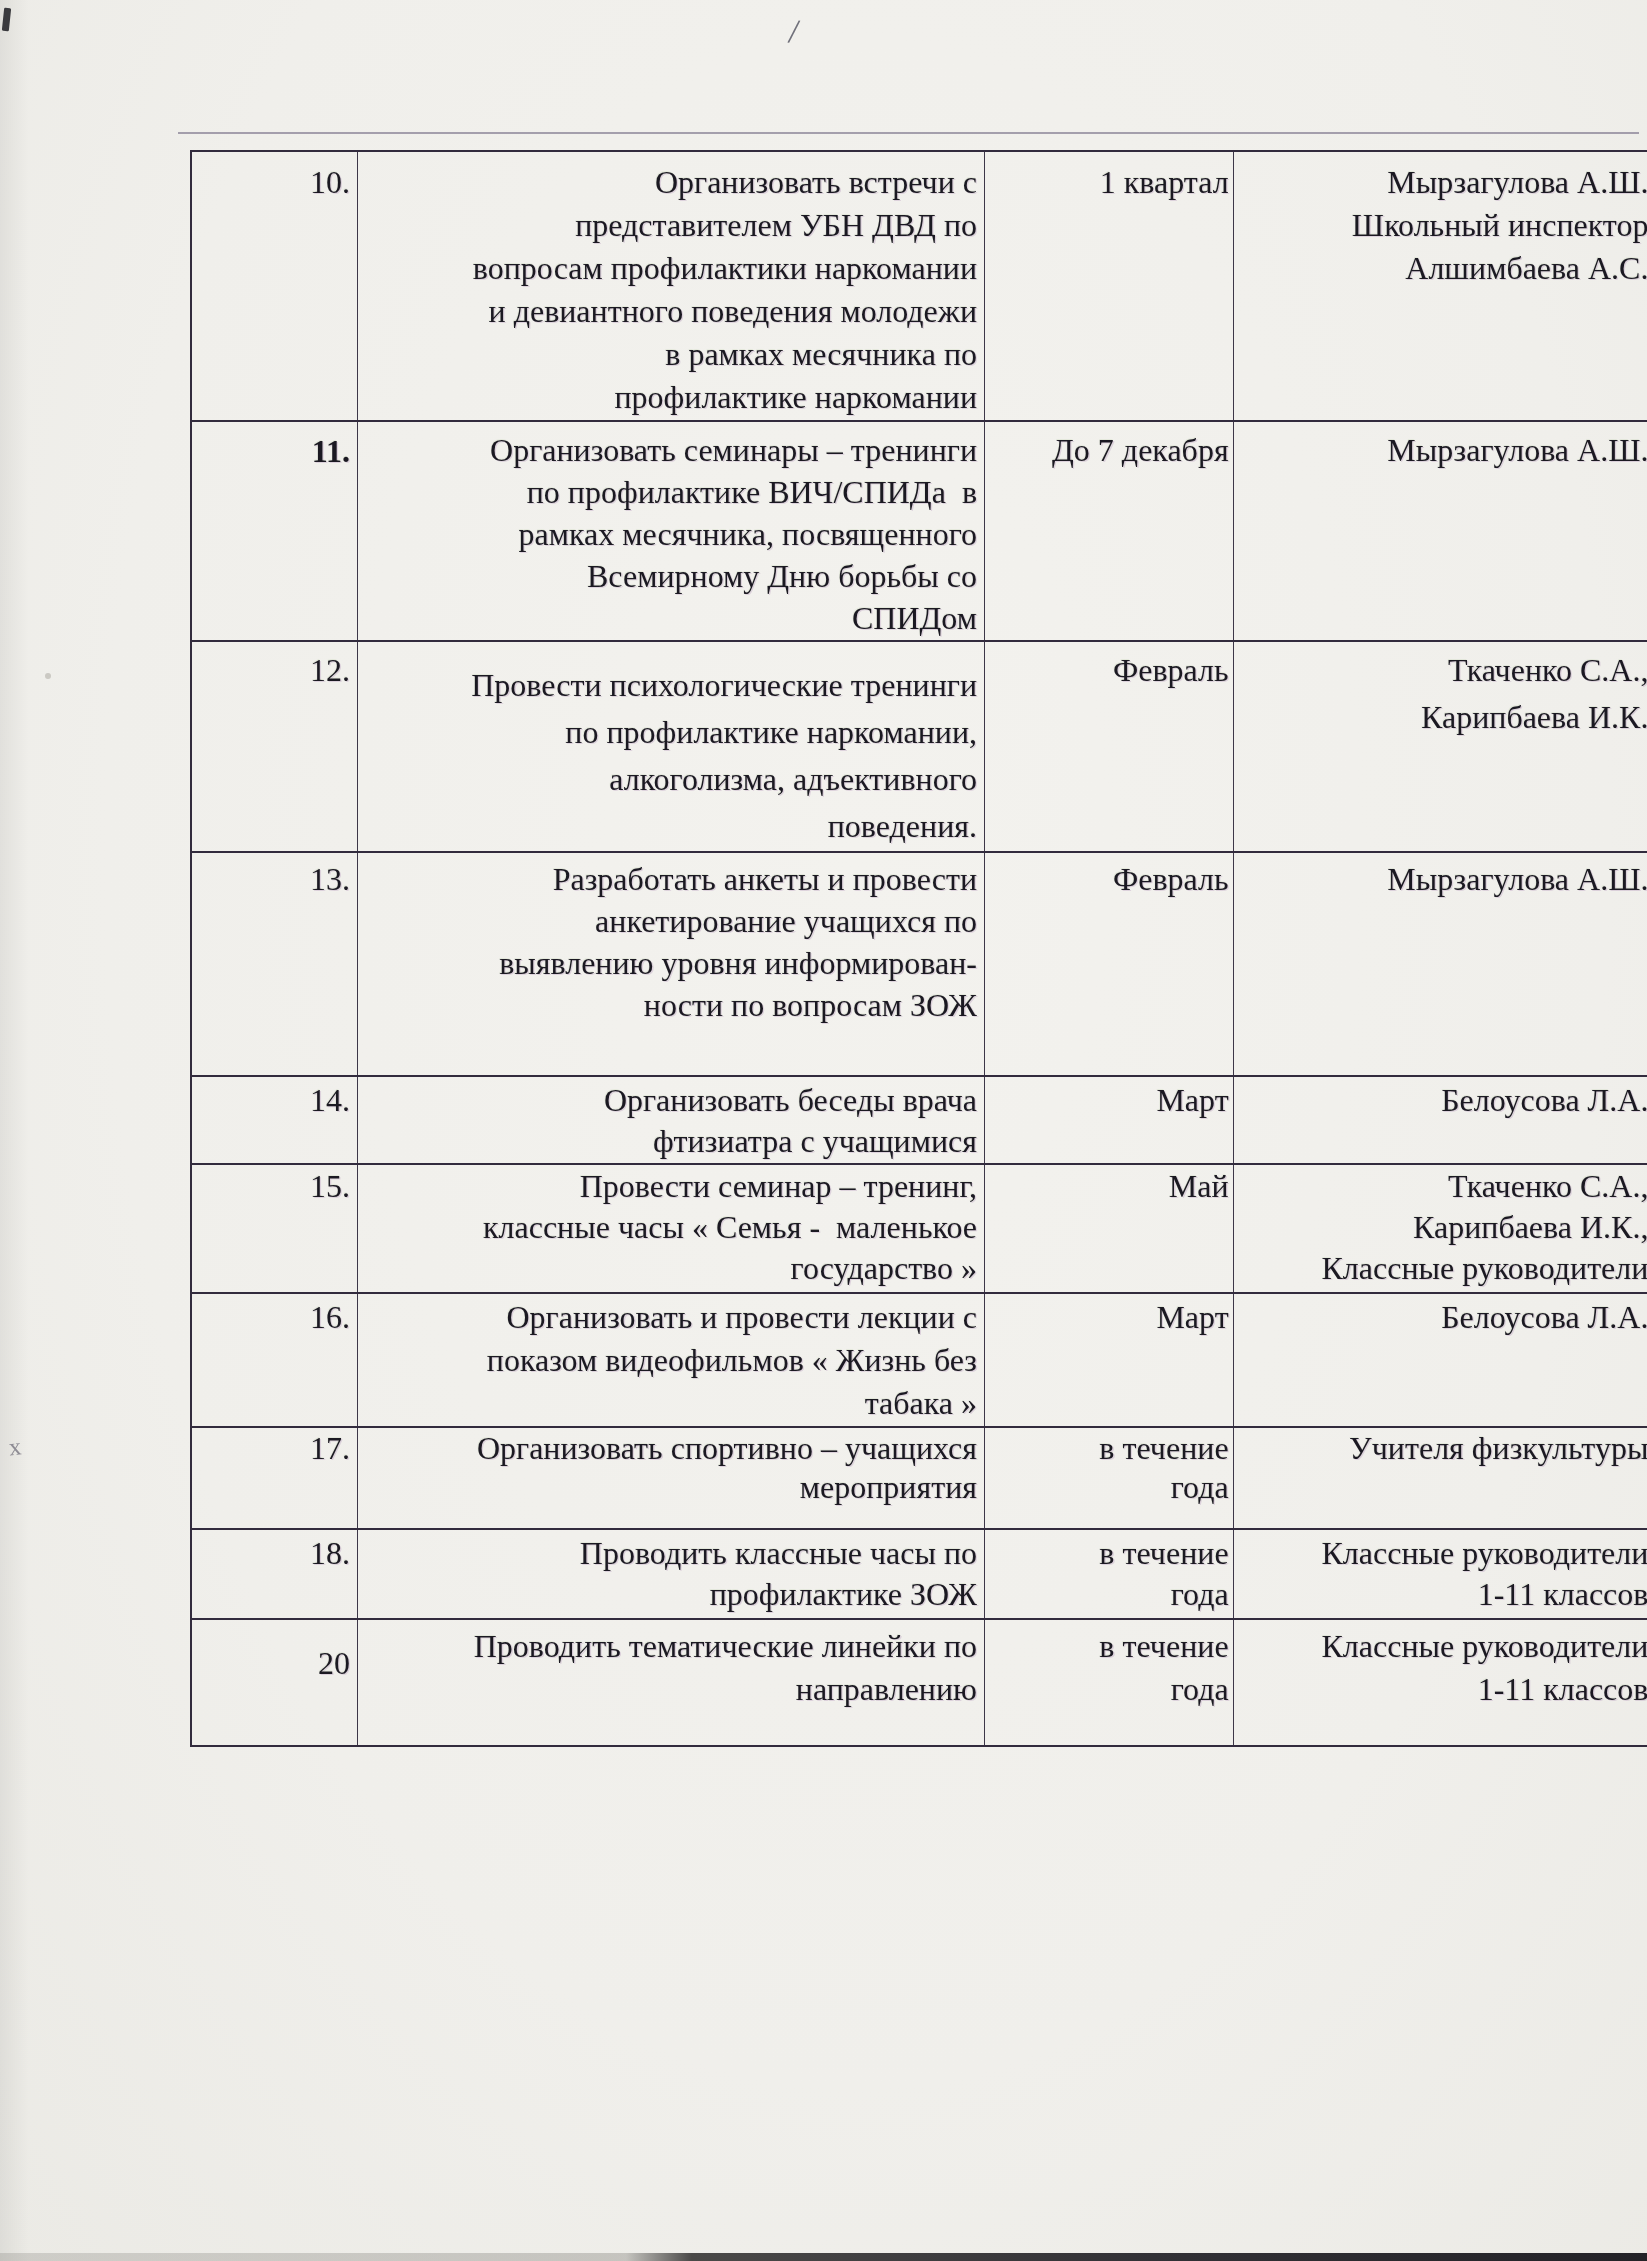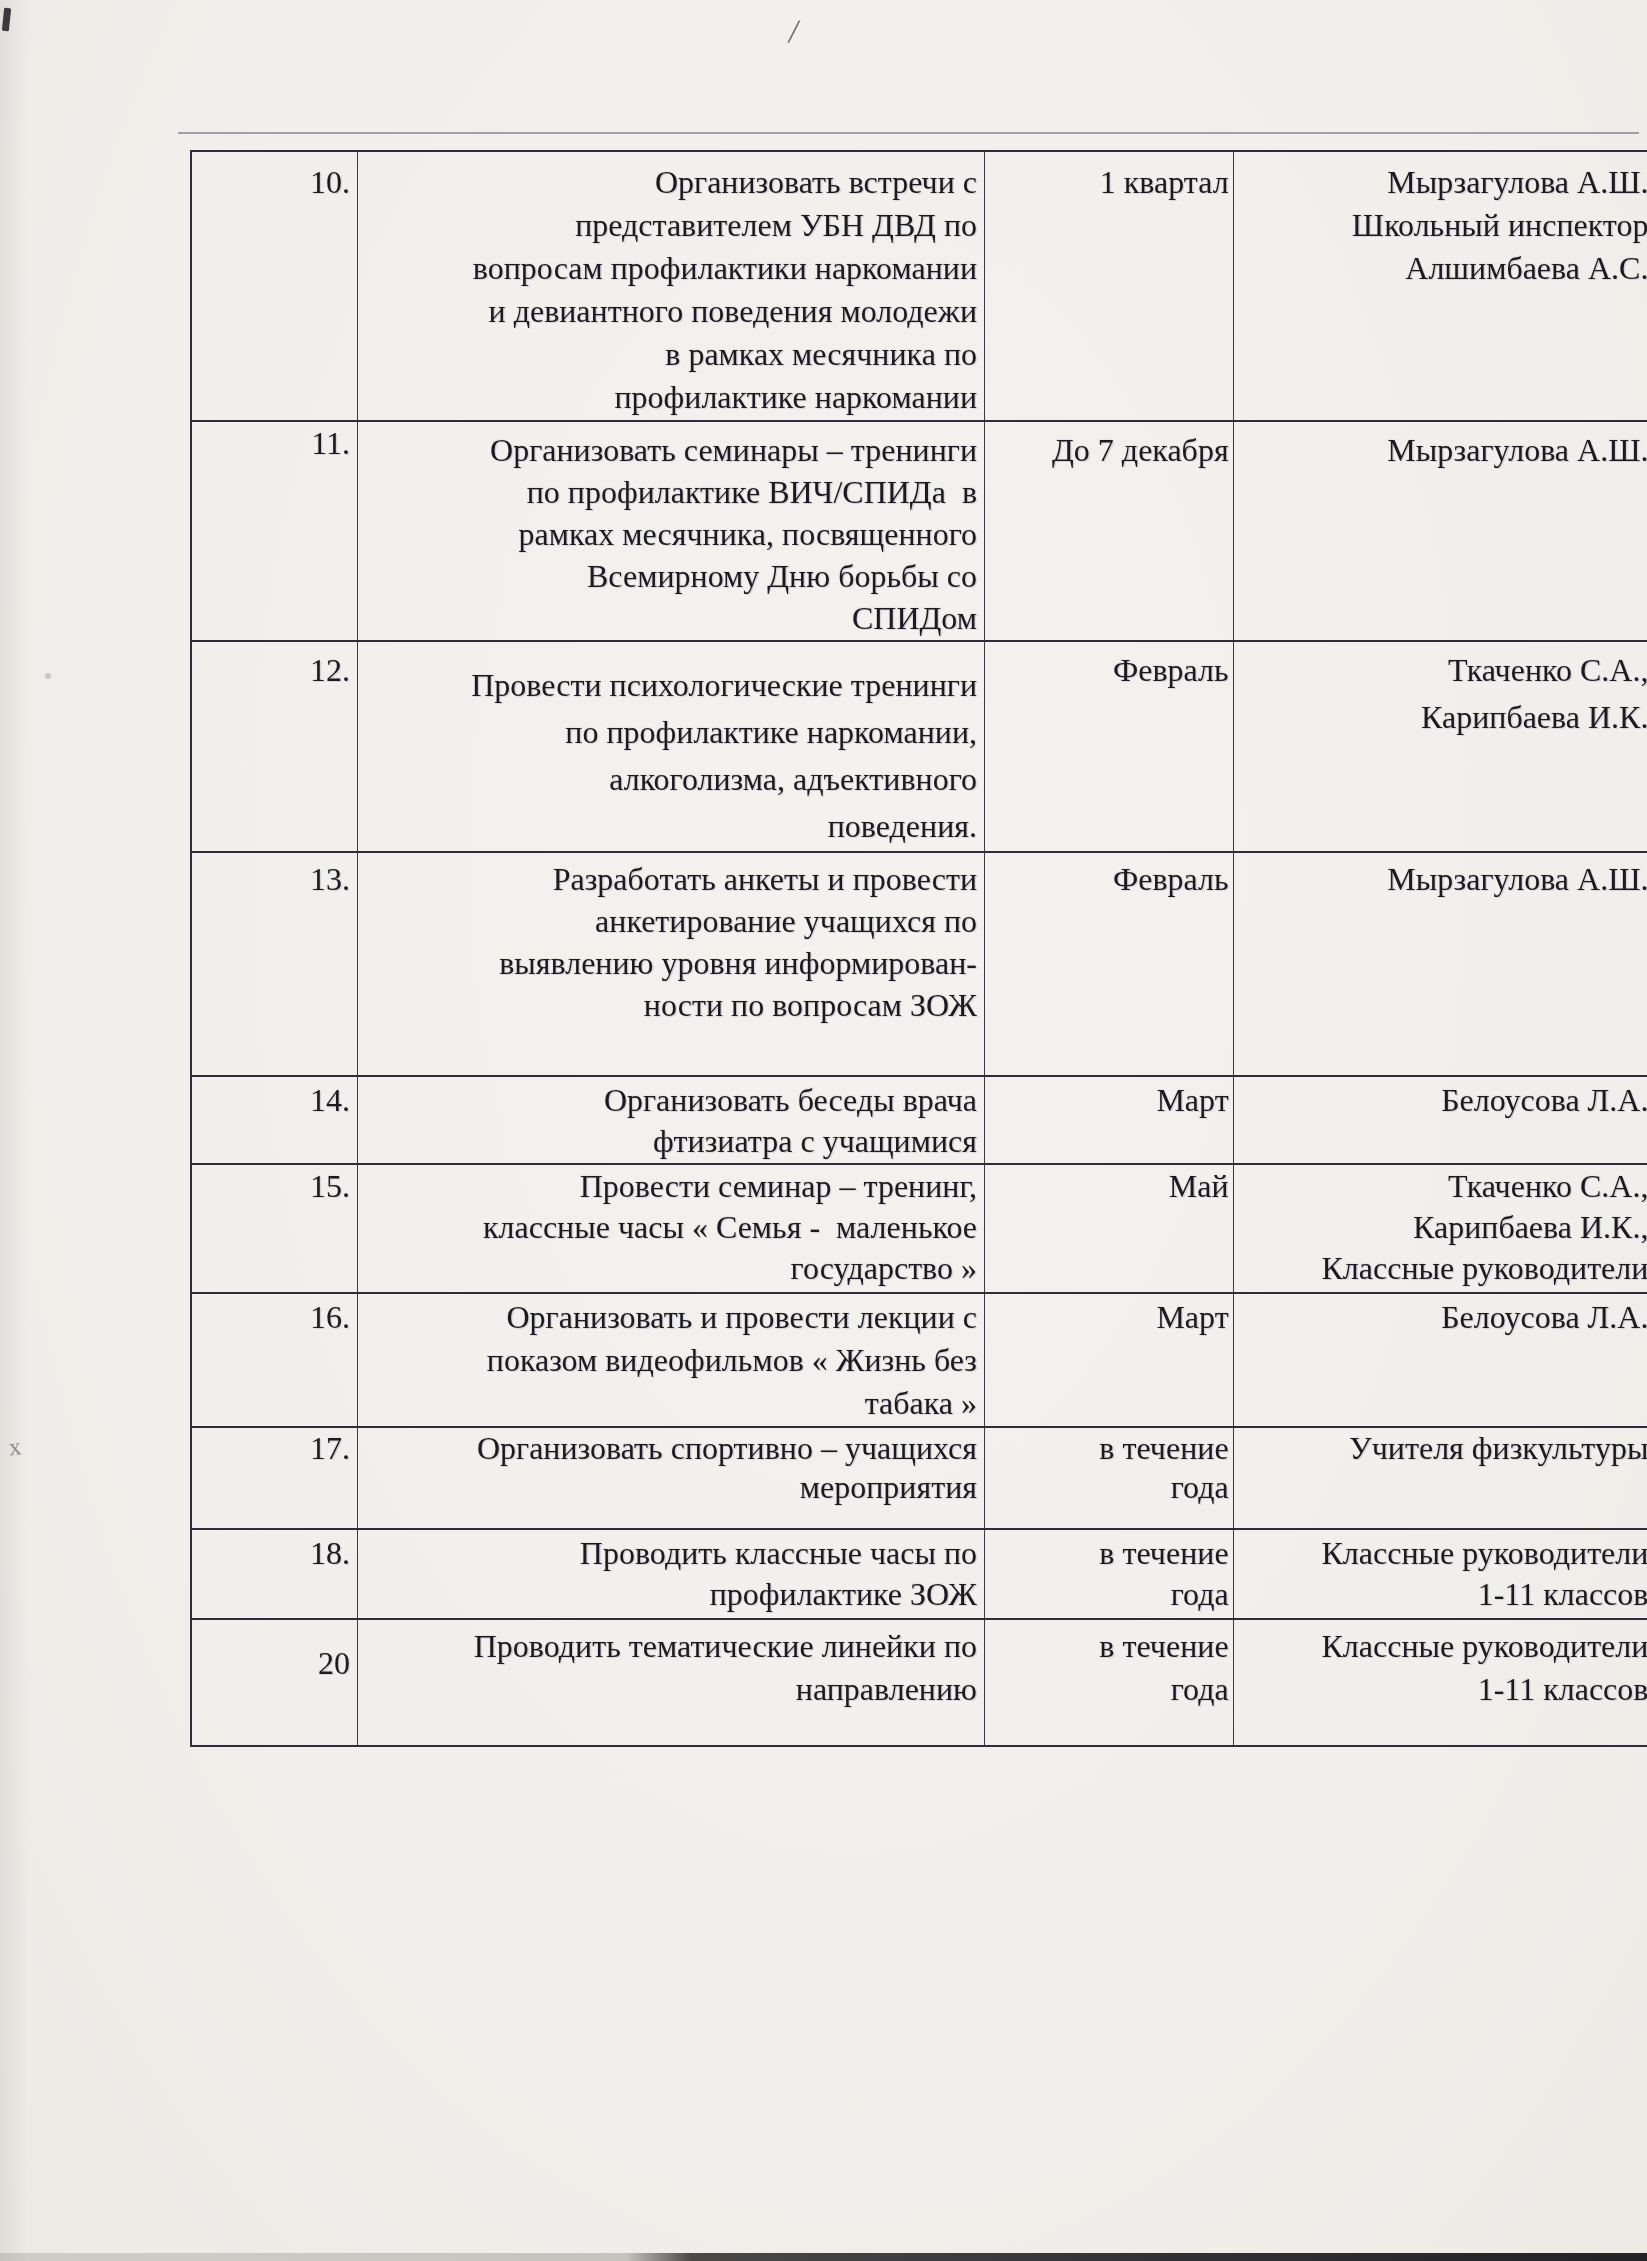--- a/index.html
+++ b/index.html
@@ -88,21 +88,21 @@
 вопросам профилактики наркомании
 и девиантного поведения молодежи
 в рамках месячника по
 профилактике наркомании</td>
           <td class="when" style="line-height: 43px; padding-top: 9px;">1 квартал</td>
           <td class="who" style="line-height: 43px; padding-top: 9px;">Мырзагулова А.Ш.
 Школьный инспектор
 Алшимбаева А.С.</td>
         </tr>
         <tr style="height: 220px;">
-          <td class="num" style="line-height: 42px; padding-top: 0;">11.</td>
+          <td class="num" style="line-height: 42px; padding-top: 8px; font-weight: bold;">11.</td>
           <td class="task" style="line-height: 42px; padding-top: 6.5px;">Организовать семинары – тренинги
 по профилактике ВИЧ/СПИДа&nbsp; в
 рамках месячника, посвященного
 Всемирному Дню борьбы со
 СПИДом</td>
           <td class="when" style="line-height: 42px; padding-top: 6.5px;">До 7 декабря</td>
           <td class="who" style="line-height: 42px; padding-top: 6.5px;">Мырзагулова А.Ш.</td>
         </tr>
         <tr style="height: 197px;">
           <td class="num" style="line-height: 47px; padding-top: 5.2px;">12.</td>

